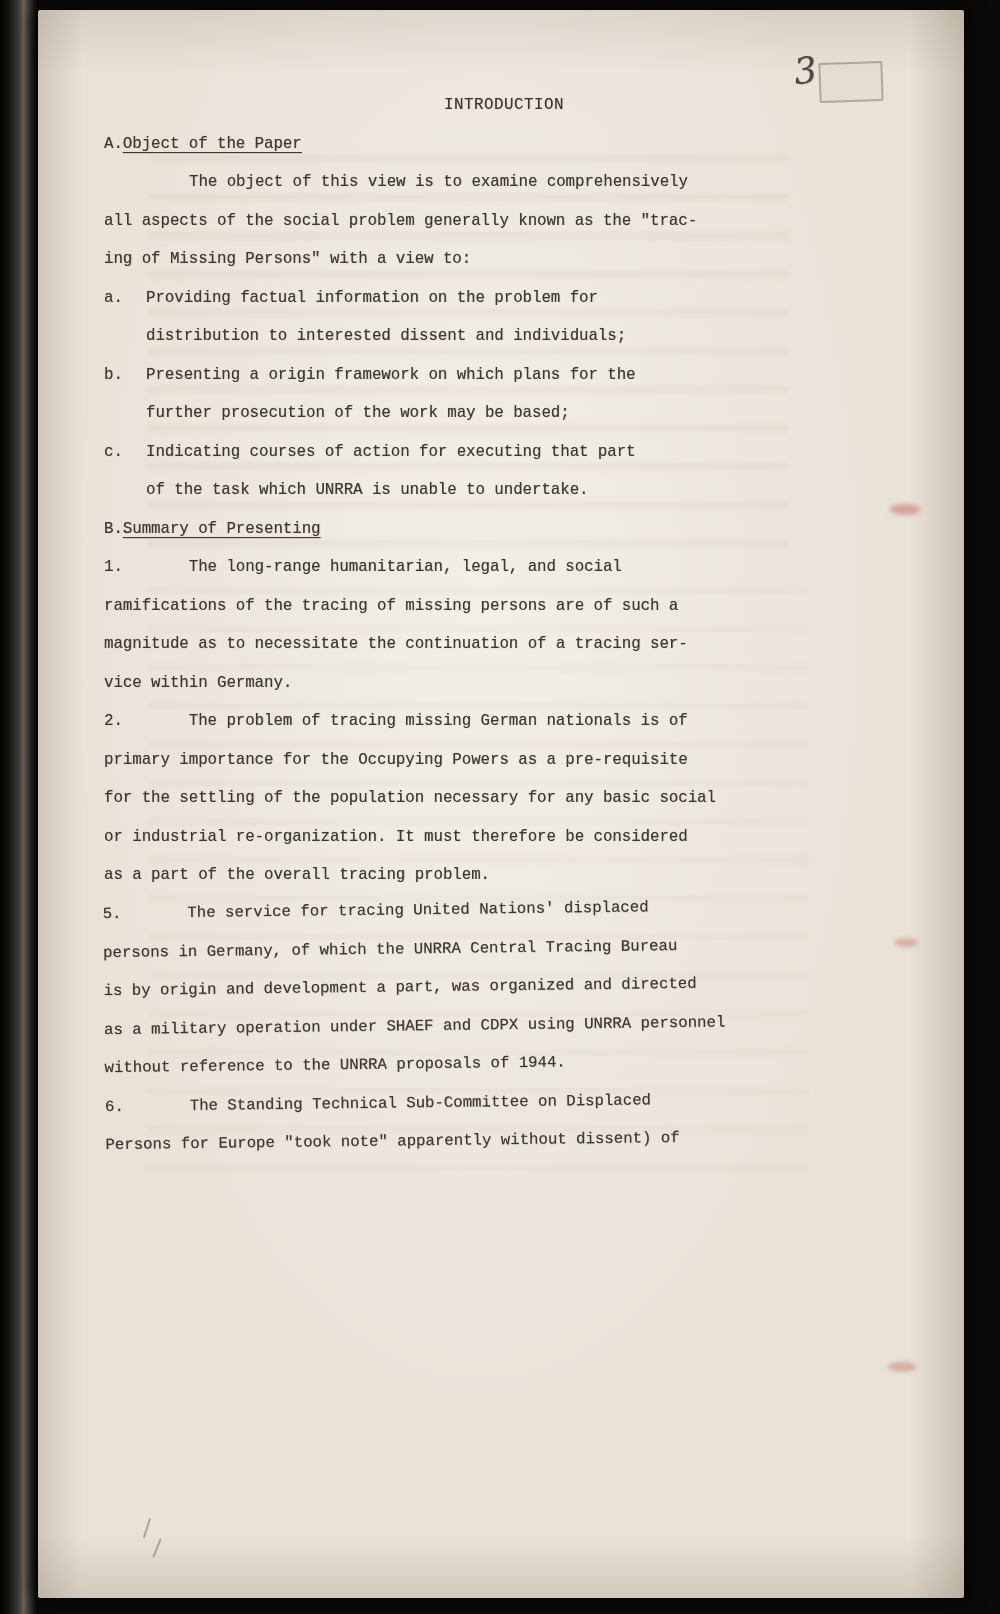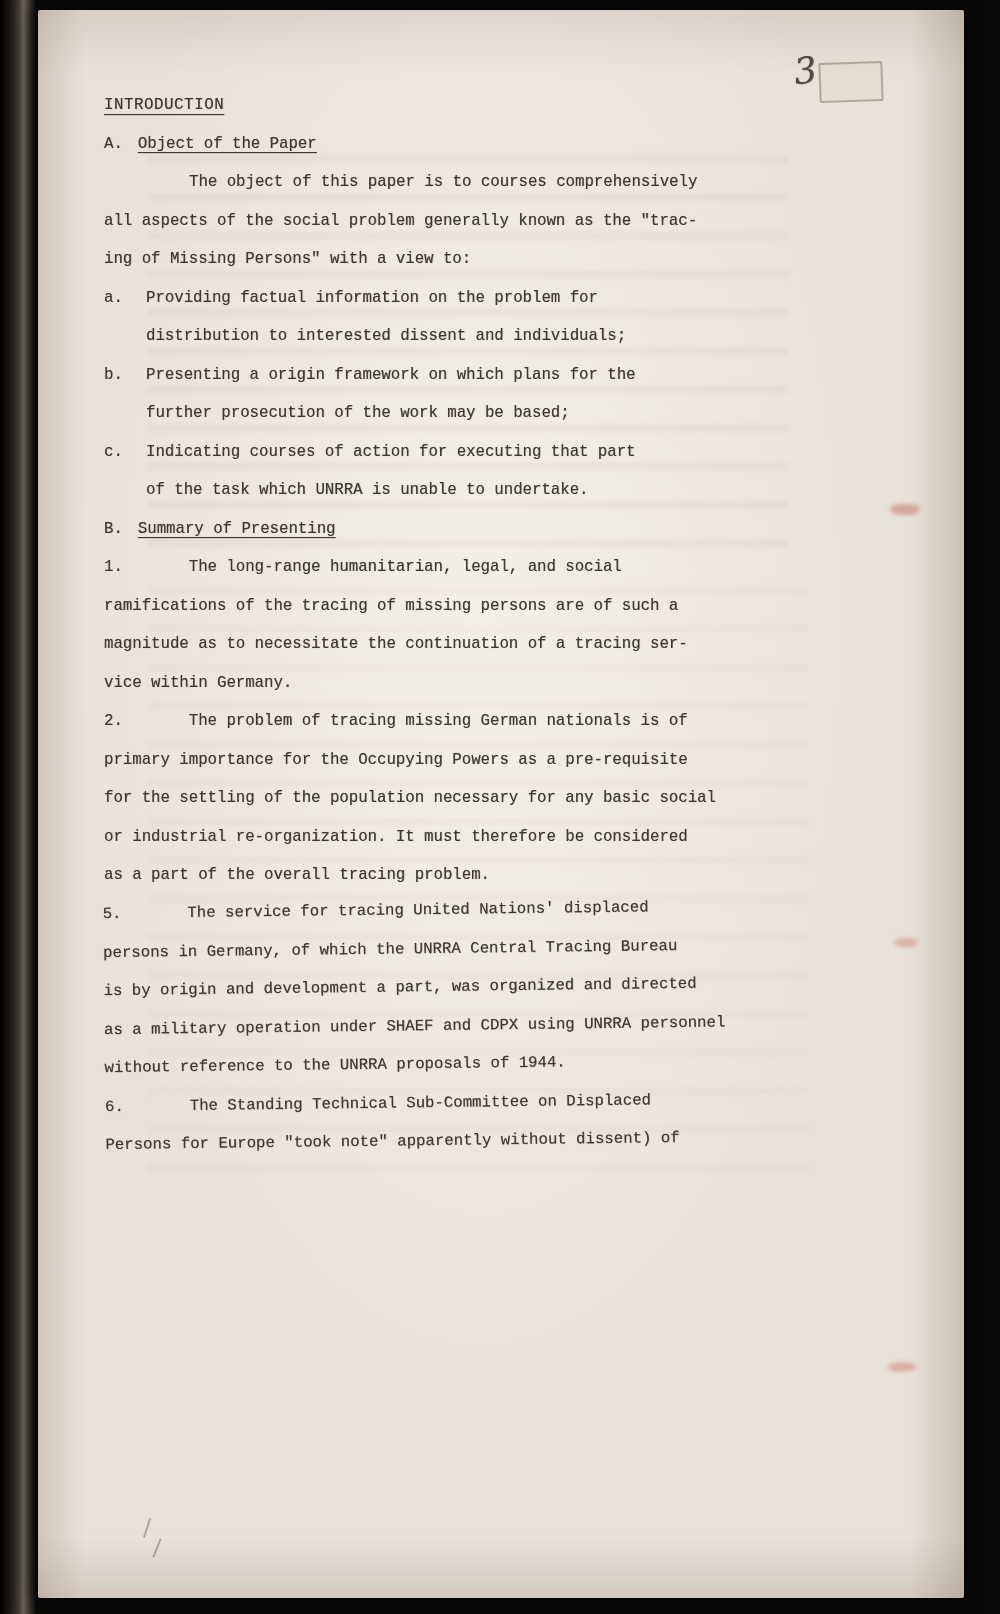--- a/index.html
+++ b/index.html
@@ -35,25 +35,25 @@
   .content{
     position:absolute;left:0;top:0;width:100%;box-sizing:border-box;
     padding:76px 60px 0 66px;
     color:#3d3831;
     font-size:15.7px;line-height:38.5px;
     text-shadow:0.3px 0.3px 0.7px rgba(58,52,44,0.55);
   }
   .content p{margin:0;}
   .title{
     margin-left:222px;letter-spacing:0.6px;
-    text-decoration:underline;text-underline-offset:5px;
+    text-underline-offset:5px;text-align:center;
   }
   .heading{margin-top:18px;}
   .heading-b{margin-top:22px;}
-  .head-text{margin-left:15px;text-decoration:underline;text-underline-offset:4px;}
+  .head-text{text-decoration:underline;text-underline-offset:4px;}
   .intro{margin-top:2px;text-indent:85px;white-space:pre-line;}
   .list-item{display:flex;margin-left:48px;}
   .li-label{flex:0 0 42px;}
   .li-body{white-space:pre-line;}
   .point{white-space:pre-wrap;}
   .tilted{transform:rotate(-0.7deg);transform-origin:0 50%;}
   .stamp-box{
     position:absolute;left:781px;top:52px;width:60px;height:36px;
     border:2px solid rgba(128,114,96,0.5);border-radius:2px;
     background:rgba(205,190,168,0.14);transform:rotate(-2deg);
@@ -96,21 +96,21 @@
     <div class="margin-mark mm-3"></div>
     <div class="pencil-mark pm-1"></div>
     <div class="pencil-mark pm-2"></div>
 
     <div class="content">
 
       <p class="title">INTRODUCTION</p>
 
       <p class="heading"><span>A.</span><span class="head-text">Object of the Paper</span></p>
 
-      <p class="intro">The object of this paper is to courses comprehensively
+      <p class="intro">The object of this view is to examine comprehensively
 all aspects of the social problem generally known as the "trac-
 ing of Missing Persons" with a view to:</p>
 
       <p class="list-item">
           <span class="li-label">a.</span>
           <span class="li-body">Providing factual information on the problem for
 distribution to interested dissent and individuals;</span>
         </p>
       <p class="list-item">
           <span class="li-label">b.</span>

